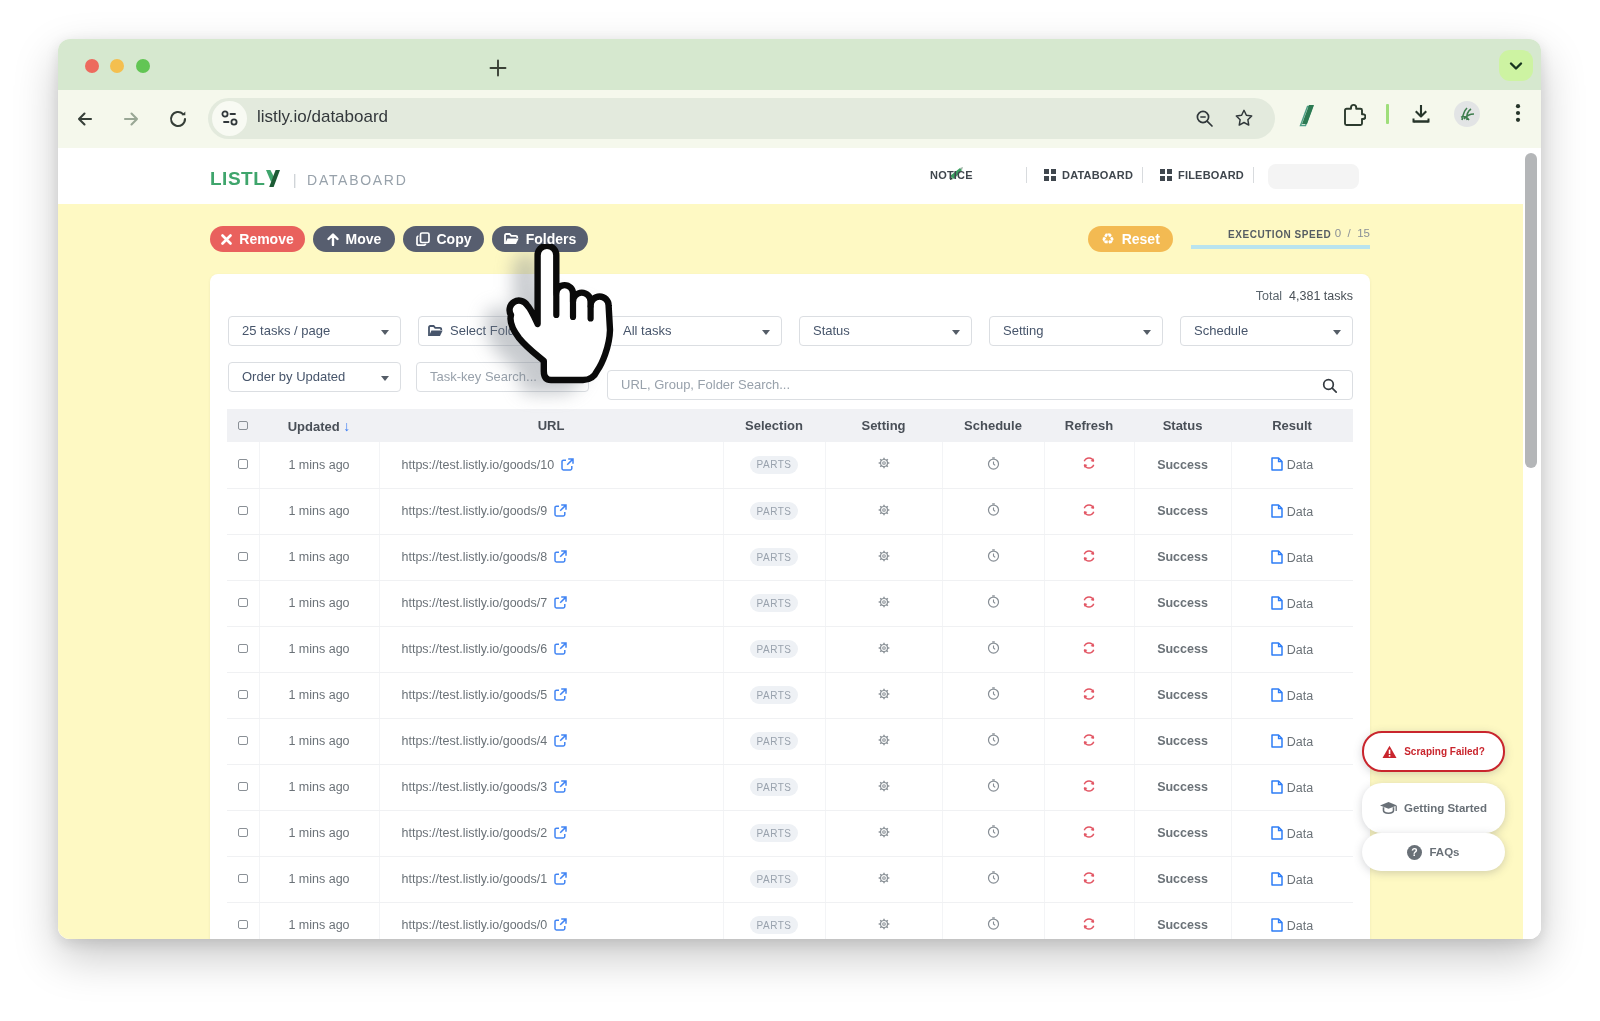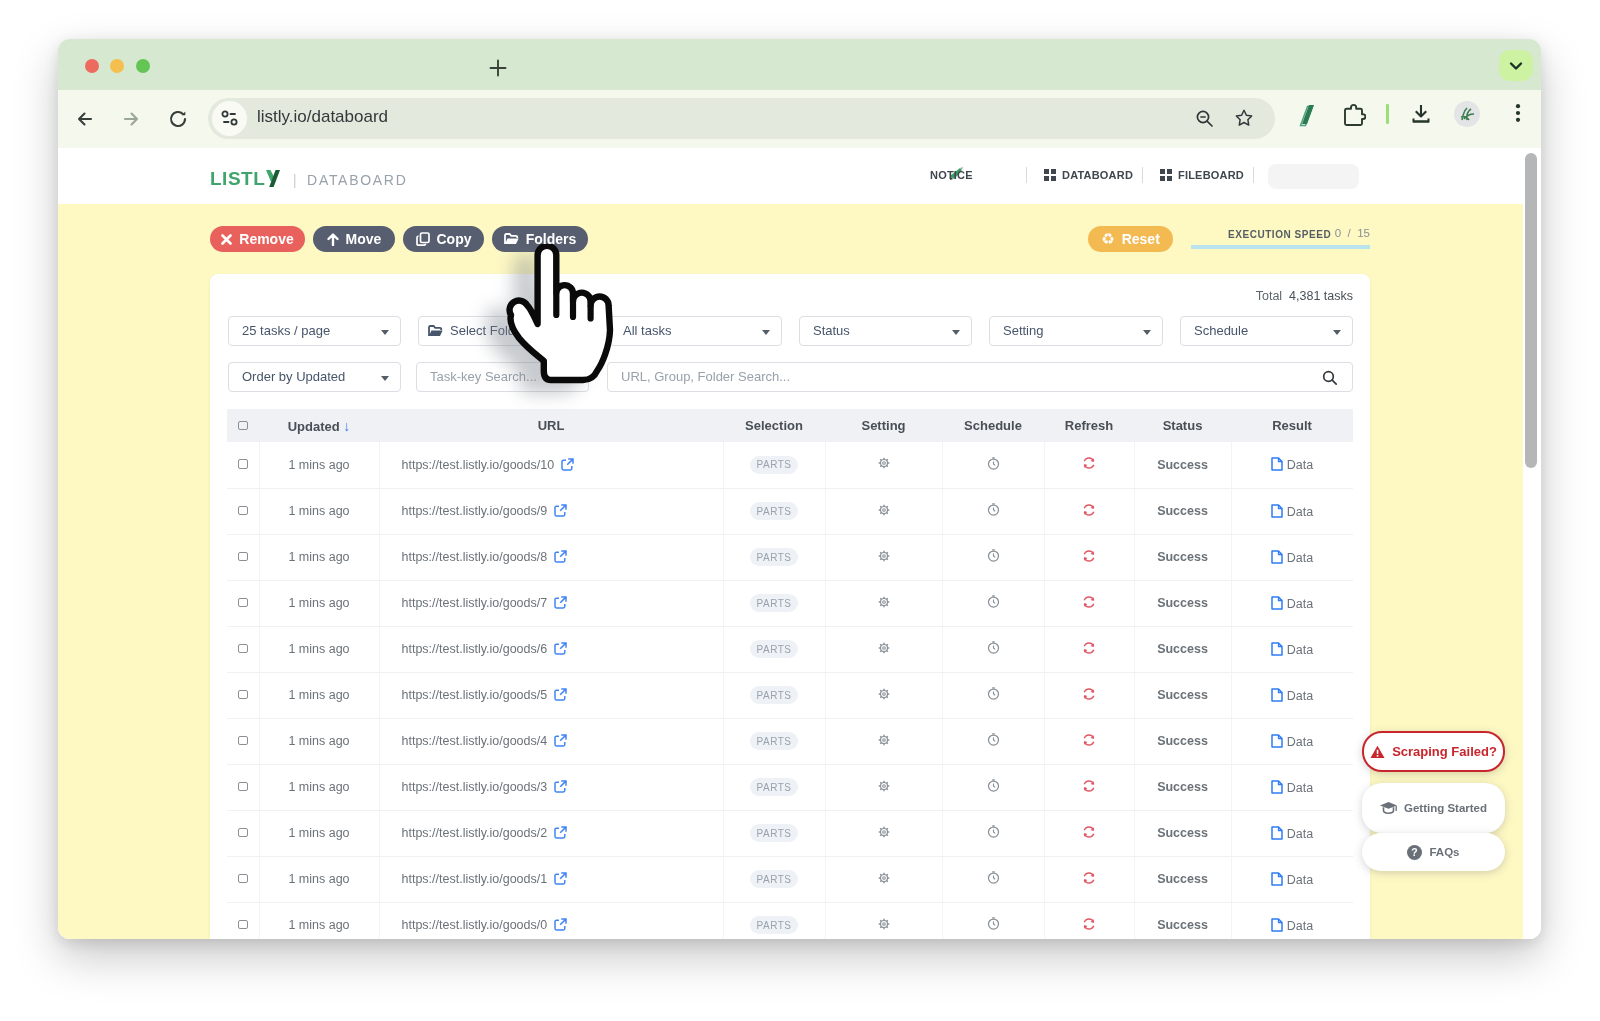--- a/index.html
+++ b/index.html
@@ -205,21 +205,21 @@
               <span class="caret"></span>
             </div>
 
         <div class="dd" style="left:18px; top:88px; width:173px;">
               <span class="ddlabel">Order by Updated</span>
               <span class="caret"></span>
             </div>
         <div class="dd" style="left:206px; top:88px; width:173px;">
               <span class="ddlabel ph">Task-key Search...</span>
             </div>
-        <div class="dd" style="left:397px; top:88px; width:746px;padding-left:12px;">
+        <div class="dd" style="left:397px; top:96px; width:746px;padding-left:12px;">
           <span class="ddlabel ph">URL, Group, Folder Search...</span>
           <svg style="position:absolute;right:14px;top:7px;" width="16" height="16" viewBox="0 0 16 16">
                 <circle cx="6.5" cy="6.5" r="4.8" fill="none" stroke="#343a40" stroke-width="1.7"></circle>
                 <line x1="10.2" y1="10.2" x2="14.2" y2="14.2" stroke="#343a40" stroke-width="1.7" stroke-linecap="round"></line>
               </svg>
         </div>
 
         <table class="tbl">
           <colgroup>
                 <col style="width:32px">
@@ -611,21 +611,21 @@
             </svg>
         <span class="hnav" style="left:1120px;">FILEBOARD</span>
         <span class="hsep" style="left:1195px;"></span>
         <span class="placebox"></span>
       </div>
     </div>
     <div class="scrolltrack">
           <div class="scrollthumb"></div>
         </div>
 
-    <div class="float" style="top:583px; height:41px; border:2px solid #c9252d; color:#c9252d; font-size:13px;">
+    <div class="float" style="top:583px; height:41px; border:2px solid #c9252d; color:#c9252d; font-size:10px;">
       <svg width="15" height="14" viewBox="0 0 16 15">
             <path d="M8 0.8 L15.5 14 H0.5 Z" fill="#c9252d"></path>
             <rect x="7.2" y="5" width="1.7" height="4.6" fill="#fff"></rect>
             <rect x="7.2" y="10.7" width="1.7" height="1.8" fill="#fff"></rect>
           </svg>
       <span>Scraping Failed?</span>
     </div>
     <div class="float" style="top:635px; height:50px; color:#697077; font-size:11.5px;align-items:center;">
       <svg width="17" height="13" viewBox="0 0 17 13">
             <path d="M8.5 0 L17 3.4 L8.5 6.8 L0 3.4 Z" fill="#697077"></path>

